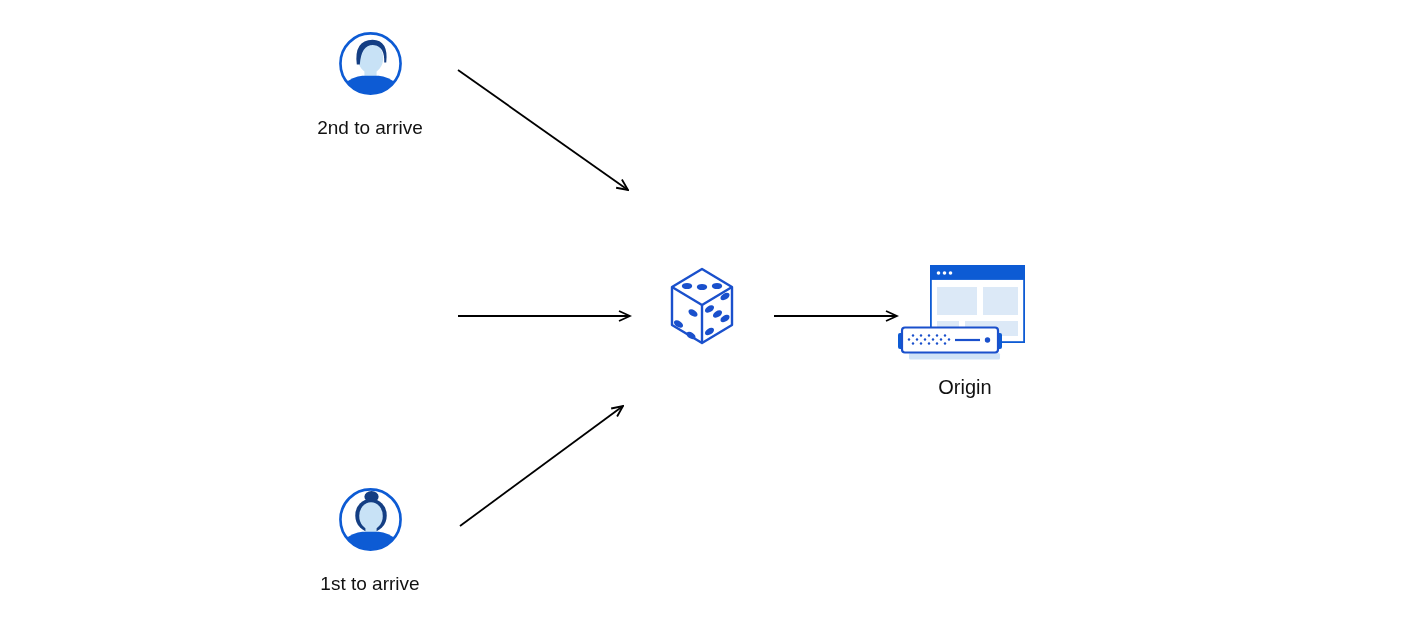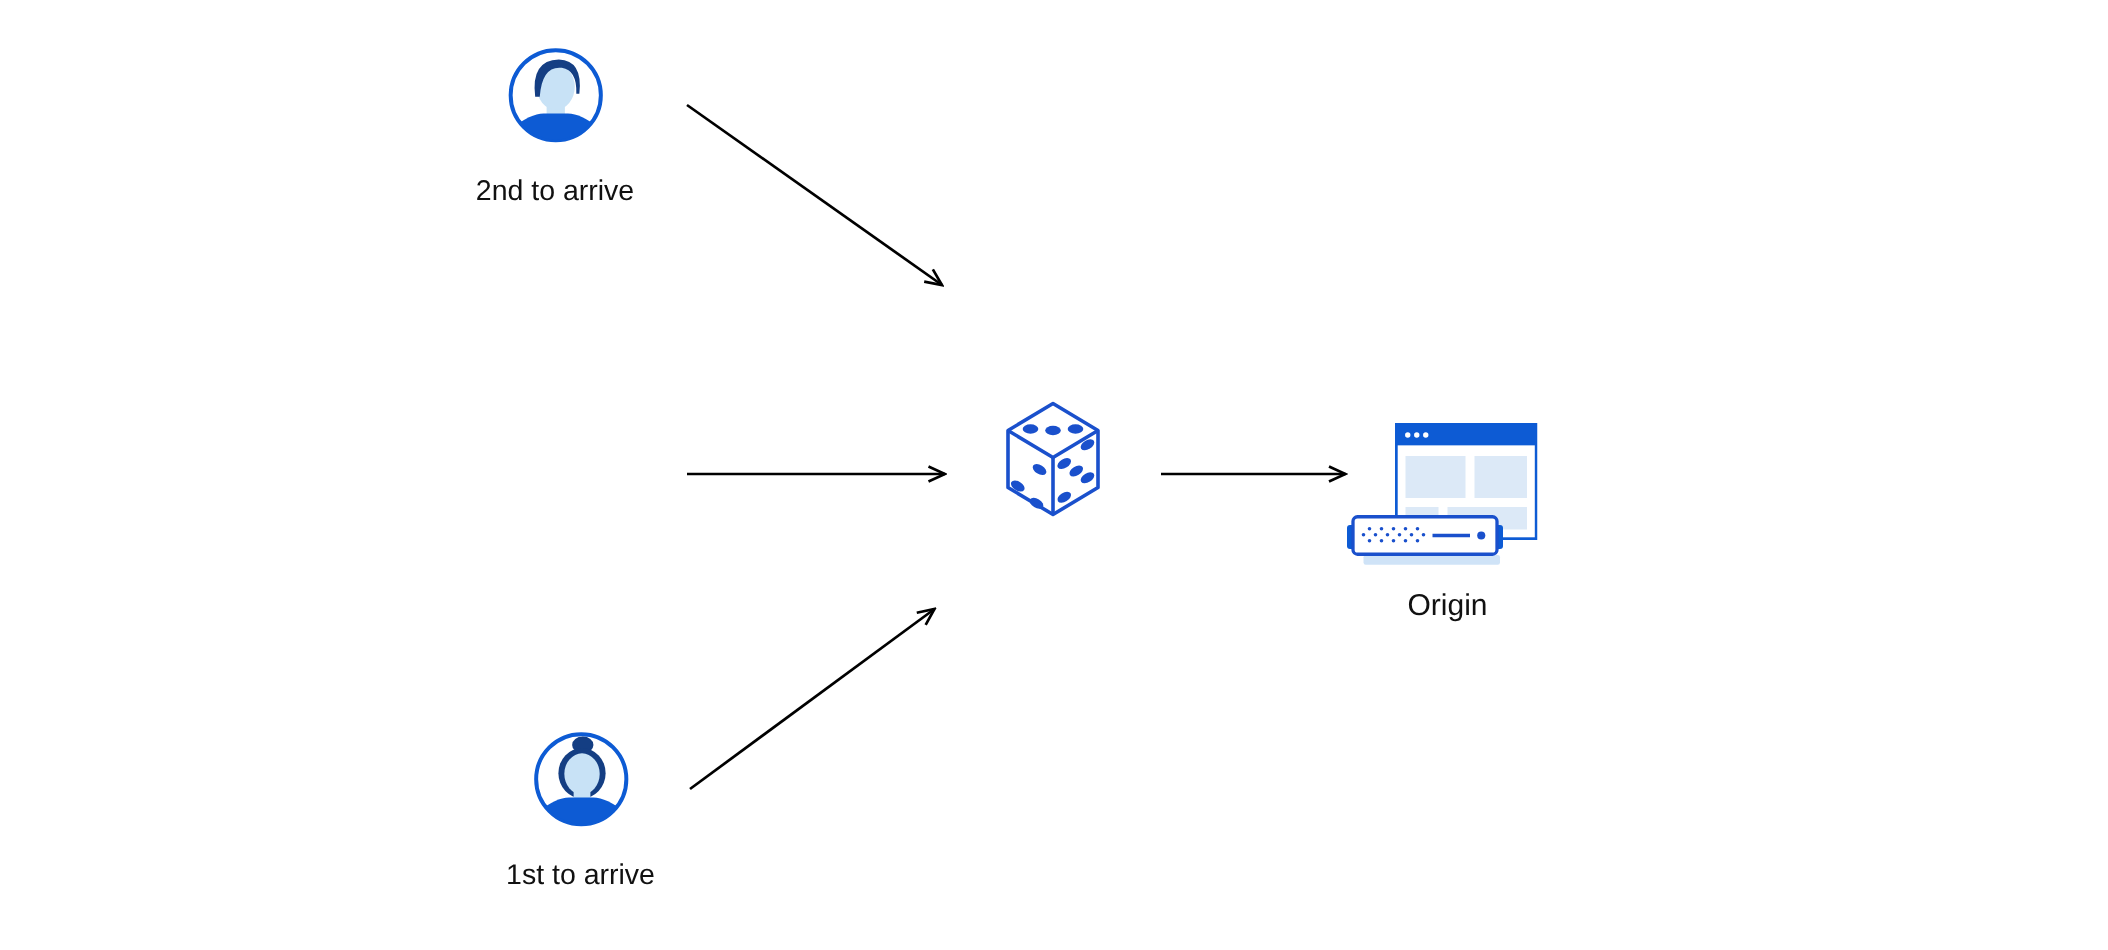--- a/index.html
+++ b/index.html
@@ -4,21 +4,21 @@
 <style>
   html,body{margin:0;padding:0;}
   body{font-family:"Liberation Sans",sans-serif;background:var(--background,#fff);}
   .canvas{position:relative;width:1405px;height:592px;background:var(--background,#fff);overflow:hidden;padding-left:40px;}
   .arrows{position:absolute;left:0;top:0;pointer-events:none;}
   .arrows line{stroke:var(--arrow,#000);stroke-width:1.8;}
   .client{position:absolute;width:150px;display:flex;flex-direction:column;align-items:center;}
   .client .avatar{display:block;}
   .label{margin-top:21px;font-size:19px;line-height:22px;color:var(--text,#111);text-align:center;white-space:nowrap;}
   .dice-wrap{position:absolute;left:666px;top:266px;}
-  .origin-group{position:absolute;left:897px;top:265px;width:136px;height:140px;margin-top:17px;}
+  .origin-group{position:absolute;left:897px;top:265px;width:136px;height:140px;}
   .window-icon{position:absolute;left:33px;top:0;}
   .server-icon{position:absolute;left:0;top:61px;}
   .origin-label{position:absolute;left:0;top:111px;width:136px;font-size:20px;line-height:23px;color:var(--text,#111);text-align:center;}
 </style>
 </head>
 <body>
 
 <div class="canvas">
 
   <svg class="arrows" width="1405" height="633" viewBox="0 0 1405 633">
@@ -45,21 +45,21 @@
         <rect x="26" y="32" width="12" height="16" fill="var(--skin)"></rect>
         <path d="M-2,66 L-2,58 Q14,44 24,44 L40,44 Q50,44 66,58 L66,66 Z" fill="var(--blue-primary)"></path>
         <ellipse cx="32" cy="26.5" rx="12.5" ry="15" fill="var(--skin)"></ellipse>
         <path d="M18.5,33 Q15.5,9 34,8.5 Q50,9 47.5,31 L45.5,31 Q46,15.5 36,14 Q23,12.5 21.5,33 Z" fill="var(--hair-navy)"></path>
       </g>
     </svg>
     <div class="label">2nd to arrive</div>
   </div>
 
 
-  <div class="client" style="left:312px;top:487px;">
+  <div class="client" style="left:295px;top:487px;">
     <svg class="avatar" width="65" height="65" viewBox="0 0 64 64">
       <defs>
           <clipPath id="c3">
             <circle cx="32" cy="32" r="29"></circle>
           </clipPath>
         </defs>
       <circle cx="32" cy="32" r="29.6" fill="#ffffff" stroke="var(--blue-primary)" stroke-width="2.6"></circle>
       <g clip-path="url(#c3)">
         <ellipse cx="33" cy="9.5" rx="7" ry="5.5" fill="var(--hair-navy)"></ellipse>
         <ellipse cx="32.5" cy="28" rx="15.5" ry="16.5" fill="var(--hair-navy)"></ellipse>

